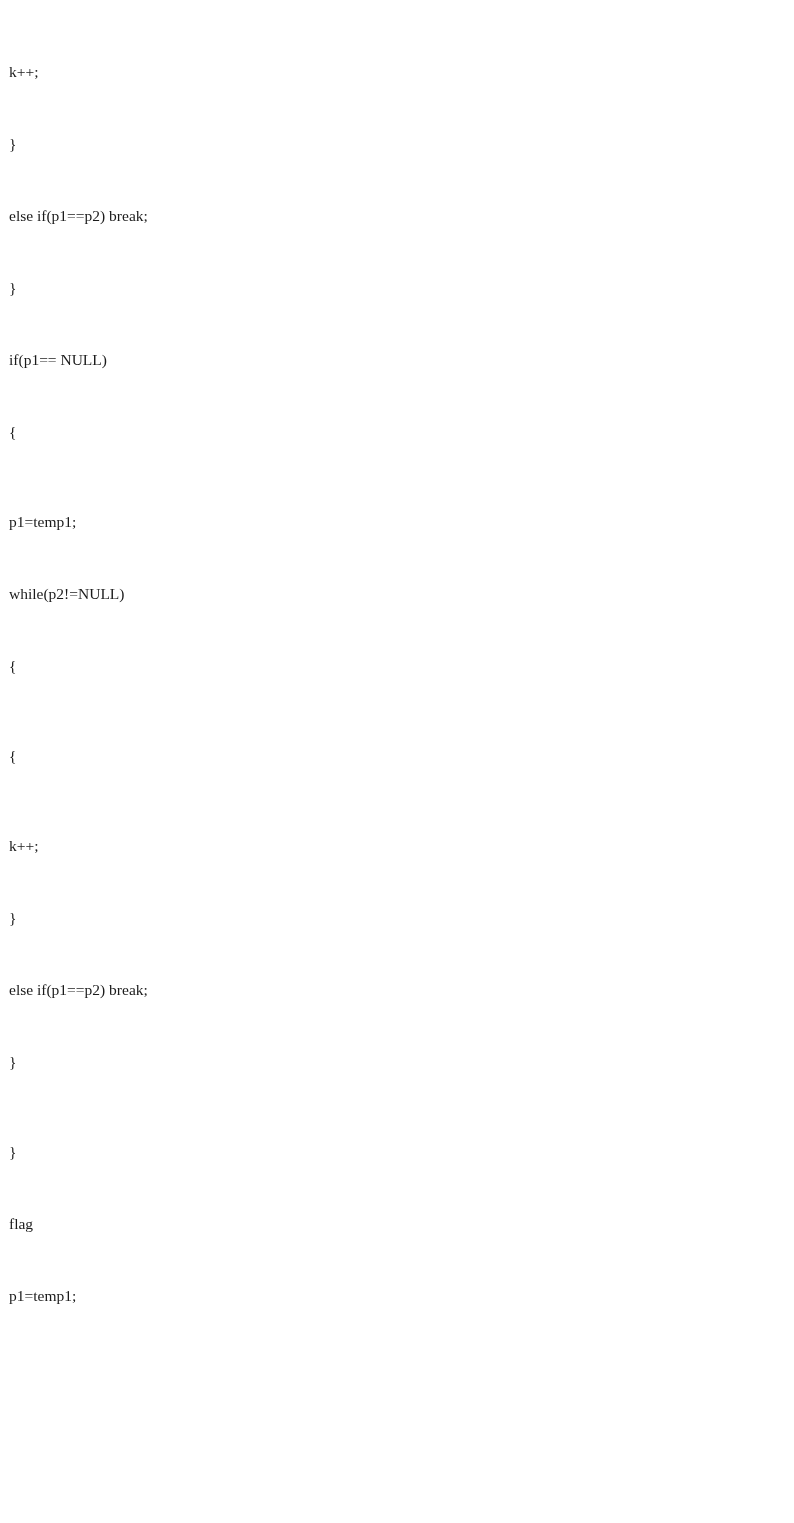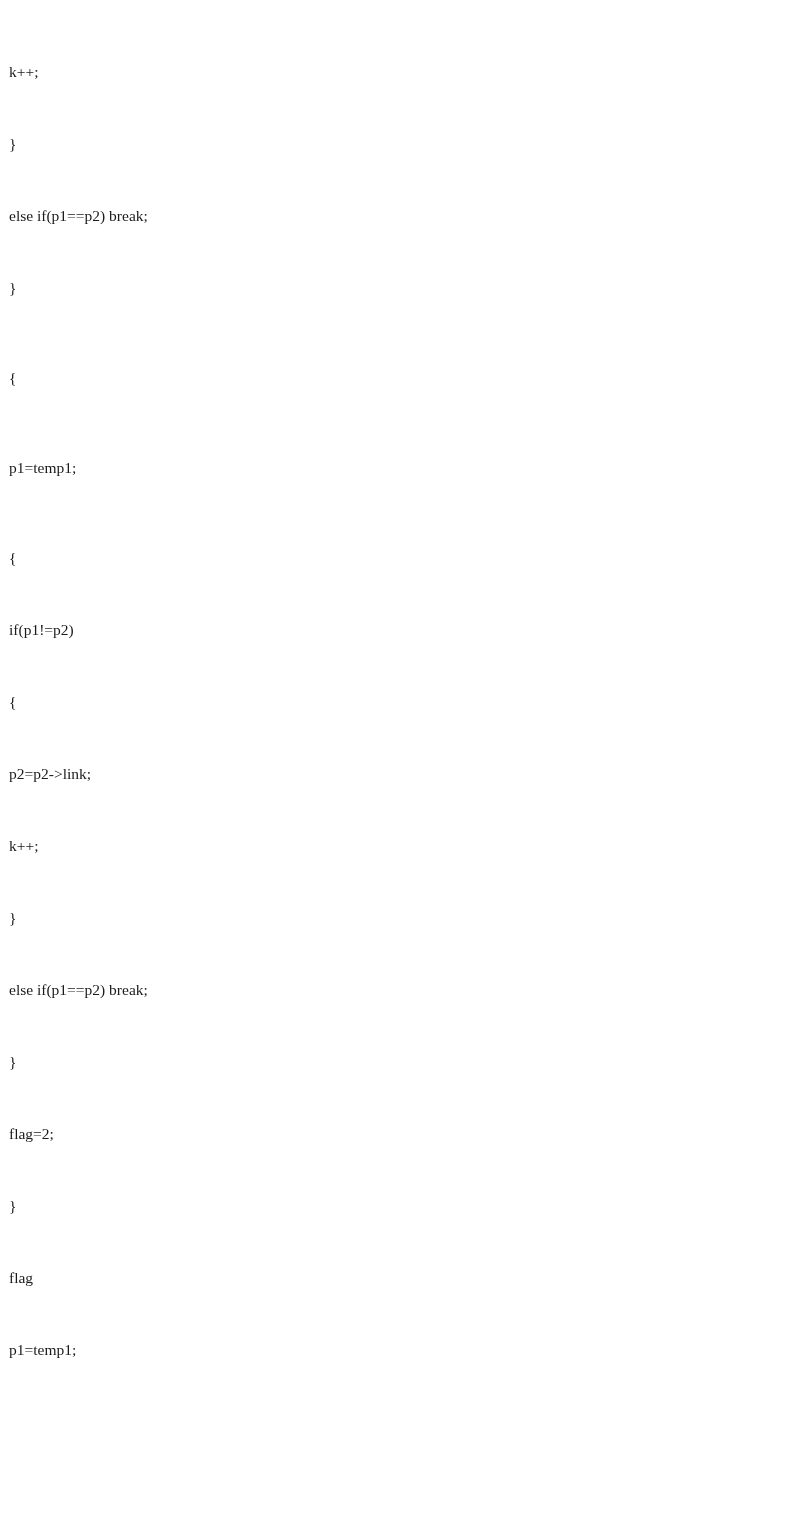--- a/index.html
+++ b/index.html
@@ -35,44 +35,43 @@
     
   
       <div class="code-line">k++;</div>
     
       <div class="code-line">}</div>
     
       <div class="code-line">else if(p1==p2) break;</div>
     
       <div class="code-line">}</div>
     
+      <div class="code-line">if(p1== NULL)</div>
     
       <div class="code-line">{</div>
     
     
       <div class="code-line">p1=temp1;</div>
     
+      <div class="code-line">while(p2!=NULL)</div>
     
       <div class="code-line">{</div>
     
-      <div class="code-line">if(p1!=p2)</div>
     
       <div class="code-line">{</div>
     
-      <div class="code-line">p2=p2-&gt;link;</div>
     
       <div class="code-line">k++;</div>
     
       <div class="code-line">}</div>
     
       <div class="code-line">else if(p1==p2) break;</div>
     
       <div class="code-line">}</div>
     
-      <div class="code-line">flag=2;</div>
     
       <div class="code-line">}</div>
     
       <div class="code-line">flag</div>
     
       <div class="code-line">p1=temp1;</div>
     
       
     
       

